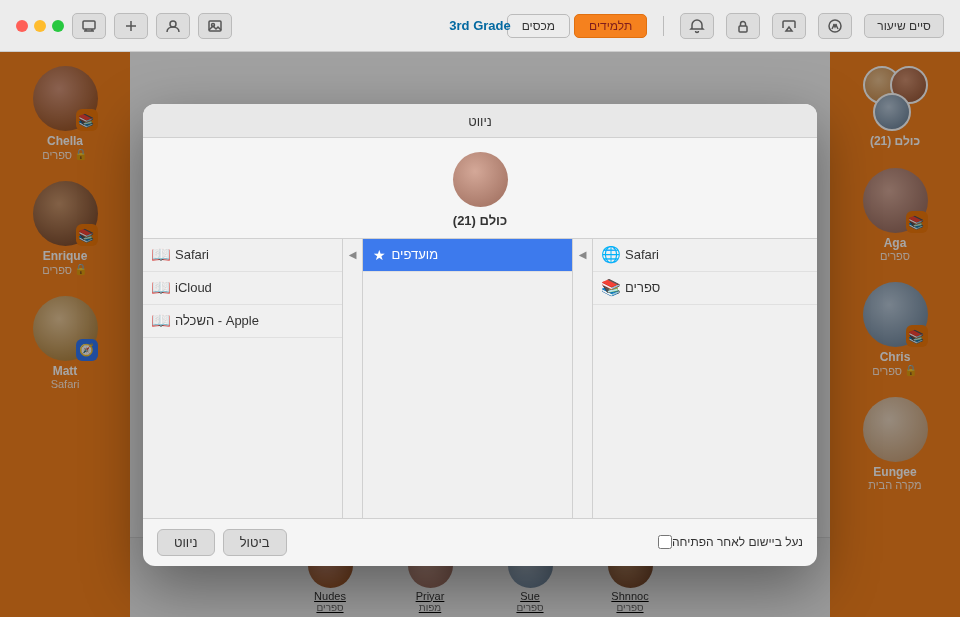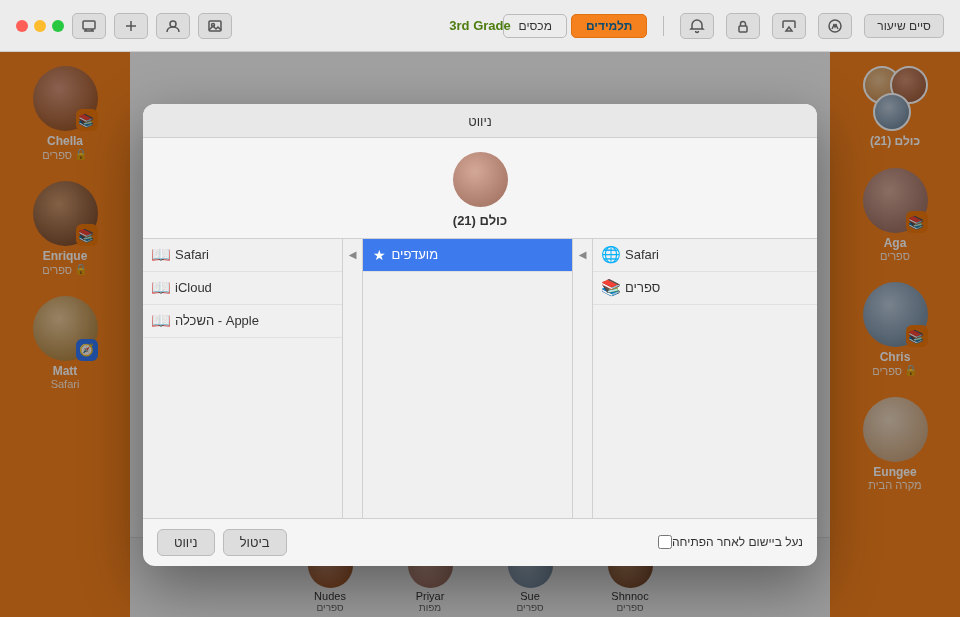--- a/index.html
+++ b/index.html
@@ -32,21 +32,21 @@
       padding: 0 16px;
       border-bottom: 1px solid #ccc;
       position: relative;
     }
     .title-bar-title {
       position: absolute;
       left: 50%;
       transform: translateX(-50%);
       font-size: 13px;
       font-weight: 600;
-      color: #4d7c0f;
+      color: #0369a1;
     }
     .traffic-lights {
       display: flex;
       gap: 6px;
       align-items: center;
     }
     .traffic-light {
       width: 12px;
       height: 12px;
       border-radius: 50%;
@@ -85,22 +85,22 @@
       border: 1px solid #bbb;
       border-radius: 5px;
       padding: 4px 14px;
       font-size: 12px;
       cursor: pointer;
       color: #333;
     }
     .tab-btn.active {
       background: #f5811e;
       border-color: #e07010;
-      color: #0c4a6e;
-      font-weight: 700;
+      color: #7f1d1d;
+      font-weight: 400;
     }
 
     .end-session-btn {
       background: #ddd;
       border: 1px solid #bbb;
       border-radius: 5px;
       padding: 4px 12px;
       font-size: 12px;
       cursor: pointer;
       color: #333;
@@ -400,20 +400,21 @@
       align-items: center;
       padding: 0 160px;
       gap: 20px;
       overflow: hidden;
     }
     .bottom-student {
       display: flex;
       flex-direction: column;
       align-items: center;
       min-width: 80px;
+      text-decoration: underline;
     }
     .bottom-avatar {
       width: 45px;
       height: 45px;
       border-radius: 50%;
     }
     .bottom-name {
       font-size: 11px;
       color: #333;
       margin-top: 2px;

